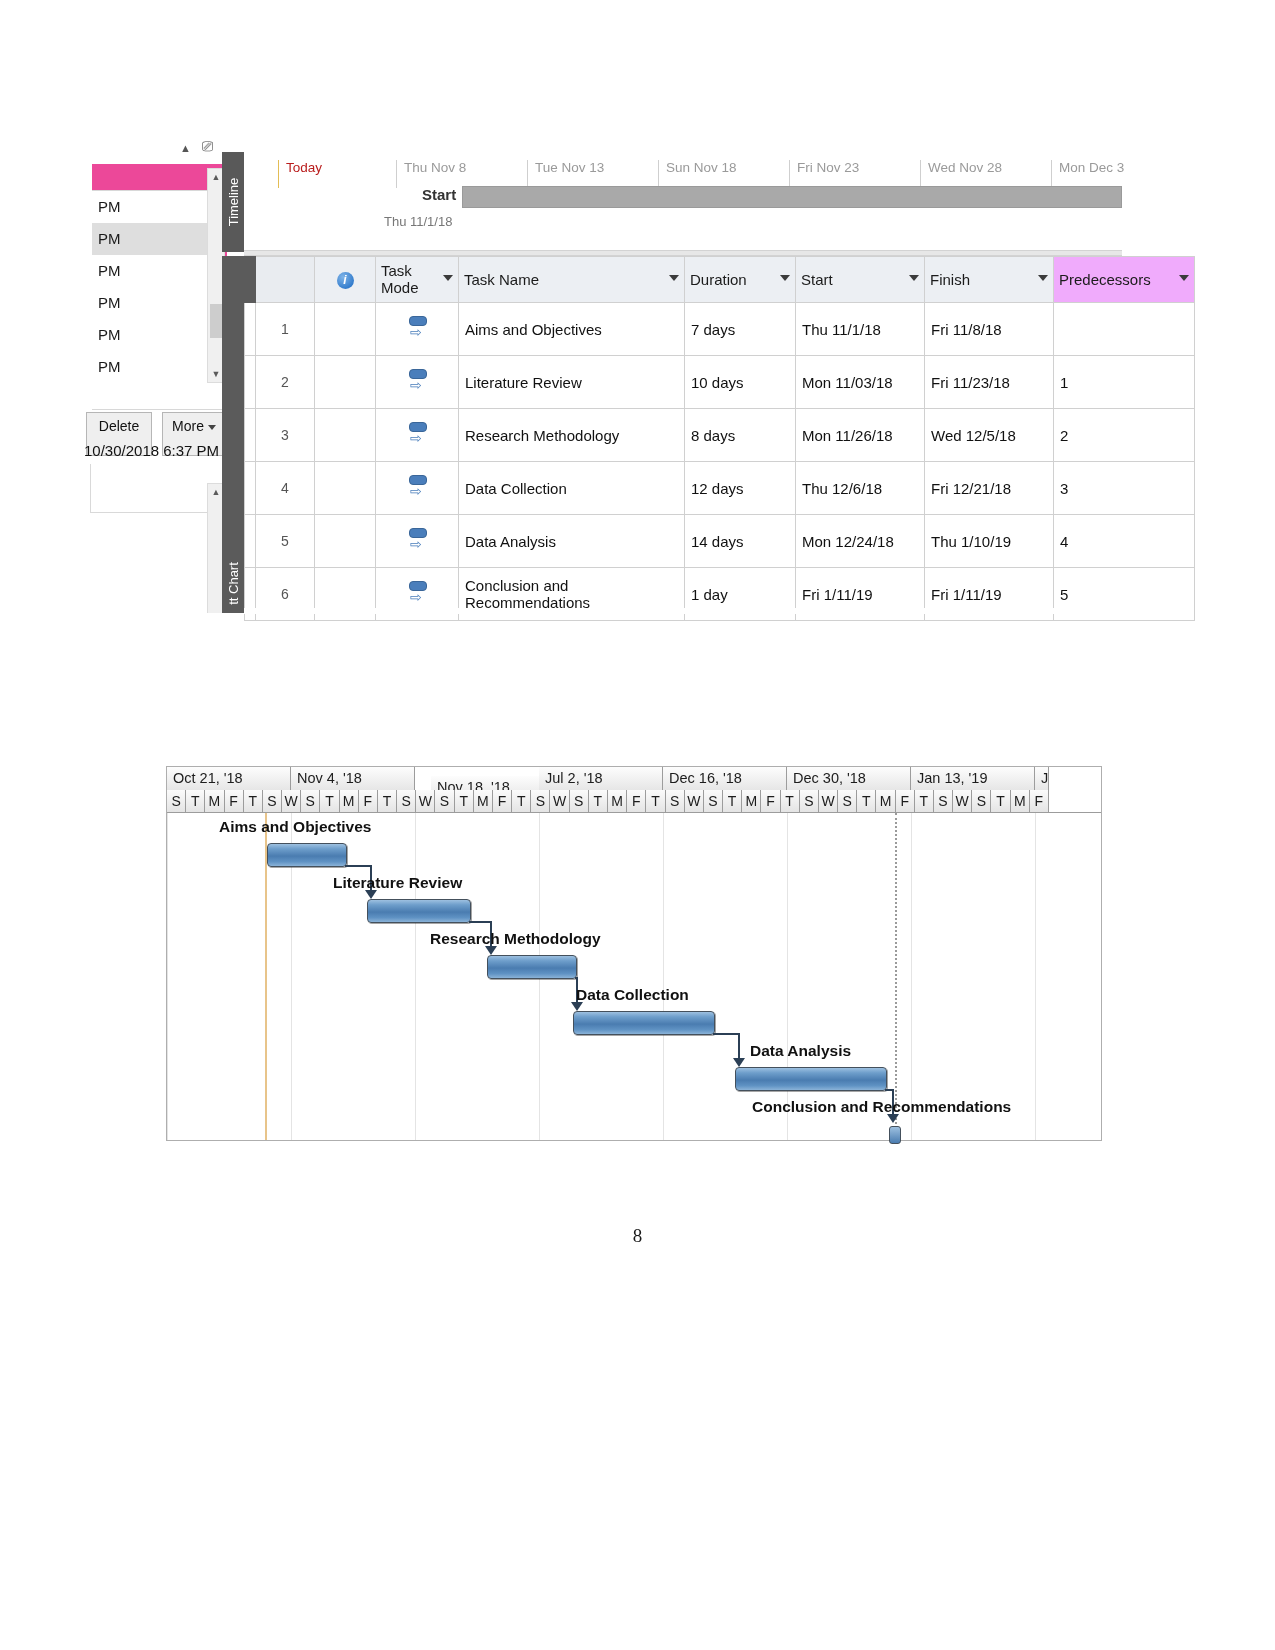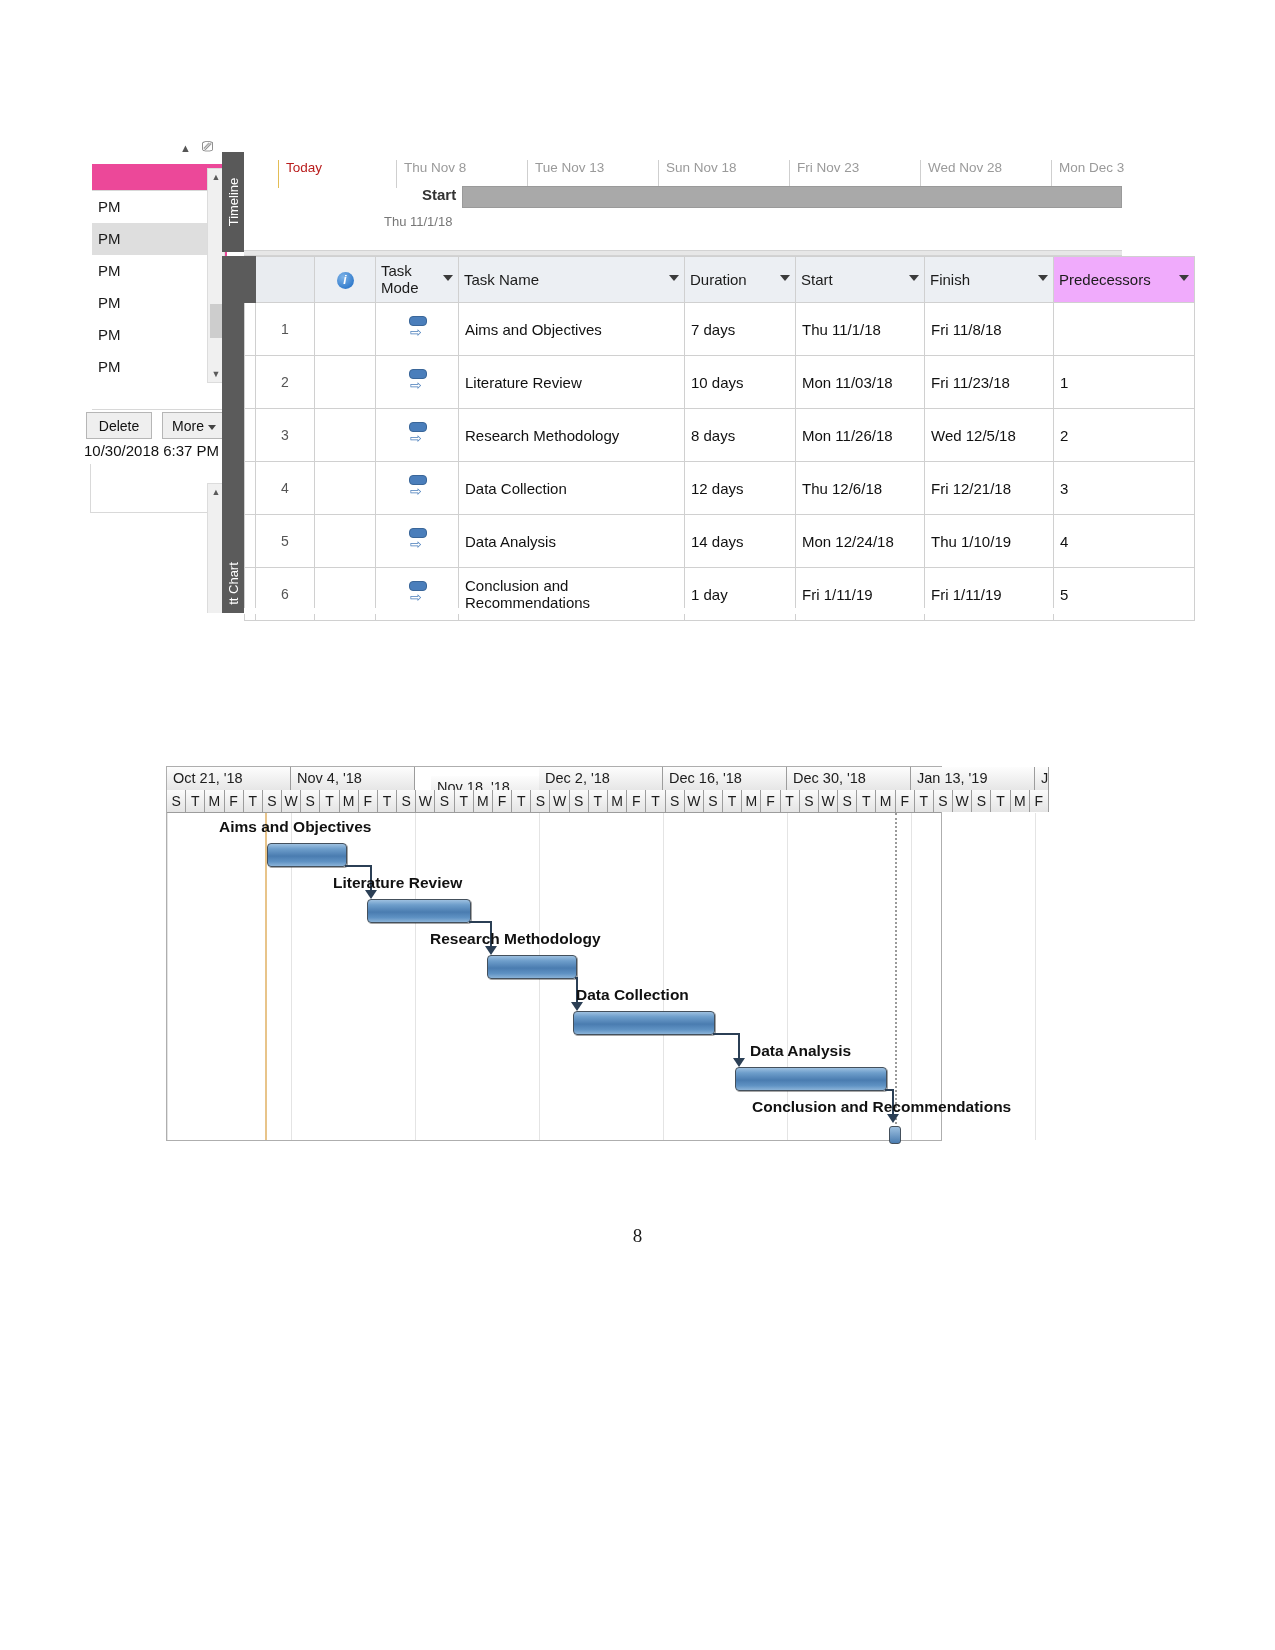--- a/index.html
+++ b/index.html
@@ -11,21 +11,21 @@
 
   
   #msp-shot{position:absolute;left:92px;top:138px;width:1030px;height:475px;}
 
   
   .left-pane{position:absolute;left:0;top:26px;width:135px;height:242px;background:#ec4899;border-right:0;}
   .pm-list{position:absolute;left:0;top:26px;width:132px;height:218px;background:#fff;border:1px solid #d8d8d8;border-left:0;}
   .pm-row{height:32px;line-height:32px;font-size:15px;color:#1a1a1a;padding-left:6px;}
   .pm-row.sel{background:#dedede;}
   .pane-btns{position:absolute;left:0;top:248px;width:133px;height:27px;}
-  .btnbox{position:absolute;top:0;height:27px;border:1px solid #b6b6b6;background:#efefef;
+  .btnbox{position:absolute;top:0;height:44px;border:1px solid #b6b6b6;background:#efefef;
           font-size:14px;color:#111;line-height:27px;text-align:center;box-sizing:border-box;}
   #btn-delete{left:-6px;width:66px;}
   #btn-more{left:70px;width:64px;}
   .caret-d{display:inline-block;width:0;height:0;border-left:4px solid transparent;border-right:4px solid transparent;border-top:5px solid #444;vertical-align:middle;margin-left:4px;}
   .stamp{position:absolute;left:-8px;top:278px;font-size:15px;color:#111;white-space:nowrap;}
   .leftwhite{position:absolute;left:-2px;top:300px;width:136px;height:48px;background:#fff;border:1px solid #d9d9d9;border-top:0;}
 
   
   .vsb{position:absolute;width:18px;background:#f0f0f0;border:1px solid #dcdcdc;box-sizing:border-box;}
   .vsb .thumb{position:absolute;left:2px;width:12px;background:#cdcdcd;}
@@ -73,21 +73,21 @@
      background:radial-gradient(circle at 35% 30%,#7fb4e8,#1667c2);color:#fff;font-size:12px;
      font-style:italic;font-weight:bold;line-height:17px;text-align:center;}
   .mode-icon{display:inline-block;width:18px;height:24px;position:relative;}
   .mode-icon .cap{position:absolute;left:1px;top:0;width:16px;height:8px;border-radius:4px;background:#4a7ebb;border:1px solid #3a6699;}
   .mode-icon .arr{position:absolute;left:2px;top:10px;font-size:14px;color:#4a7ebb;line-height:12px;}
 
   
   .clipbar{position:absolute;left:152px;top:470px;width:878px;height:6px;background:#fff;}
 
   
-  #gantt{position:absolute;left:166px;top:766px;width:776px;height:375px;background:#ffffff;
+  #gantt{position:absolute;left:166px;top:766px;width:936px;height:375px;background:#ffffff;
          border:1px solid #aeaeae;box-sizing:border-box;}
   .g-weeks{position:absolute;left:0;top:0;height:23px;width:100%;}
   .g-weeks .w{position:absolute;top:0;height:23px;box-sizing:border-box;
       border-right:1px solid #9c9c9c;background:linear-gradient(#fdfdfd,#e6e6e6);
       font-size:14.5px;color:#1c1c1c;line-height:23px;padding-left:6px;white-space:nowrap;overflow:hidden;}
   .g-days{position:absolute;left:0;top:23px;height:22px;width:100%;}
   .g-days .d{position:absolute;top:0;height:22px;box-sizing:border-box;
       border-right:1px solid #9c9c9c;background:linear-gradient(#fbfbfb,#e4e4e4);
       font-size:14px;color:#1c1c1c;line-height:22px;text-align:center;}
   .g-body{position:absolute;left:0;top:45px;right:0;bottom:0;background:#fff;border-top:1px solid #9c9c9c;}
@@ -265,21 +265,21 @@
     </table>
   </div>
   <div class="clipbar"></div>
 </div>
 
 <div id="gantt">
   <div class="g-weeks" id="g-weeks">
       <div class="w" style="left: 0px; width: 124px;">Oct 21, '18</div>
       <div class="w" style="left: 124px; width: 124px;">Nov 4, '18</div>
       <div class="w" style="left: 264px; width: 124px; margin-top: 9px;">Nov 18, '18</div>
-      <div class="w" style="left: 372px; width: 124px;">Dec 2, '18</div>
+      <div class="w" style="left: 372px; width: 124px;">Jul 2, '18</div>
       <div class="w" style="left: 496px; width: 124px;">Dec 16, '18</div>
       <div class="w" style="left: 620px; width: 124px;">Dec 30, '18</div>
       <div class="w" style="left: 744px; width: 124px;">Jan 13, '19</div>
       <div class="w" style="left: 868px; width: 14px;">Ja</div>
     </div>
   <div class="g-days" id="g-days">
       <div class="d" style="left: 0px; width: 19.1739px;">S</div>
       <div class="d" style="left: 19.1739px; width: 19.1739px;">T</div>
       <div class="d" style="left: 38.3478px; width: 19.1739px;">M</div>
       <div class="d" style="left: 57.5217px; width: 19.1739px;">F</div>

